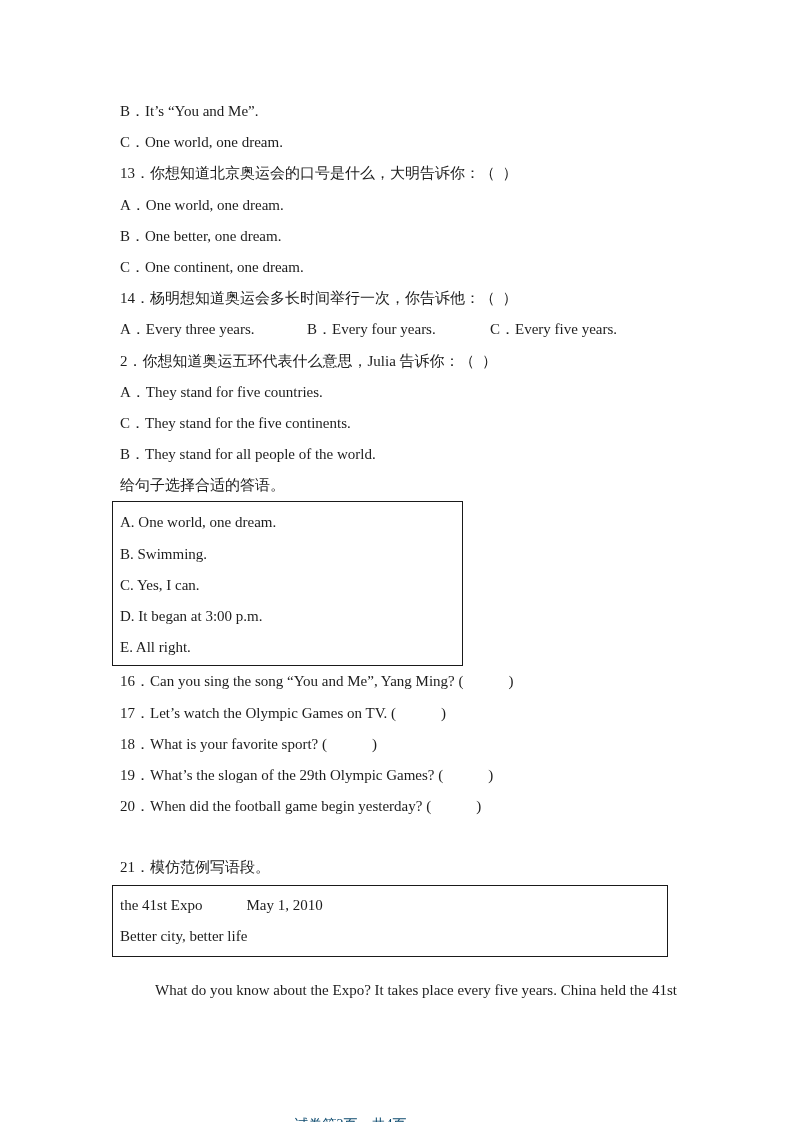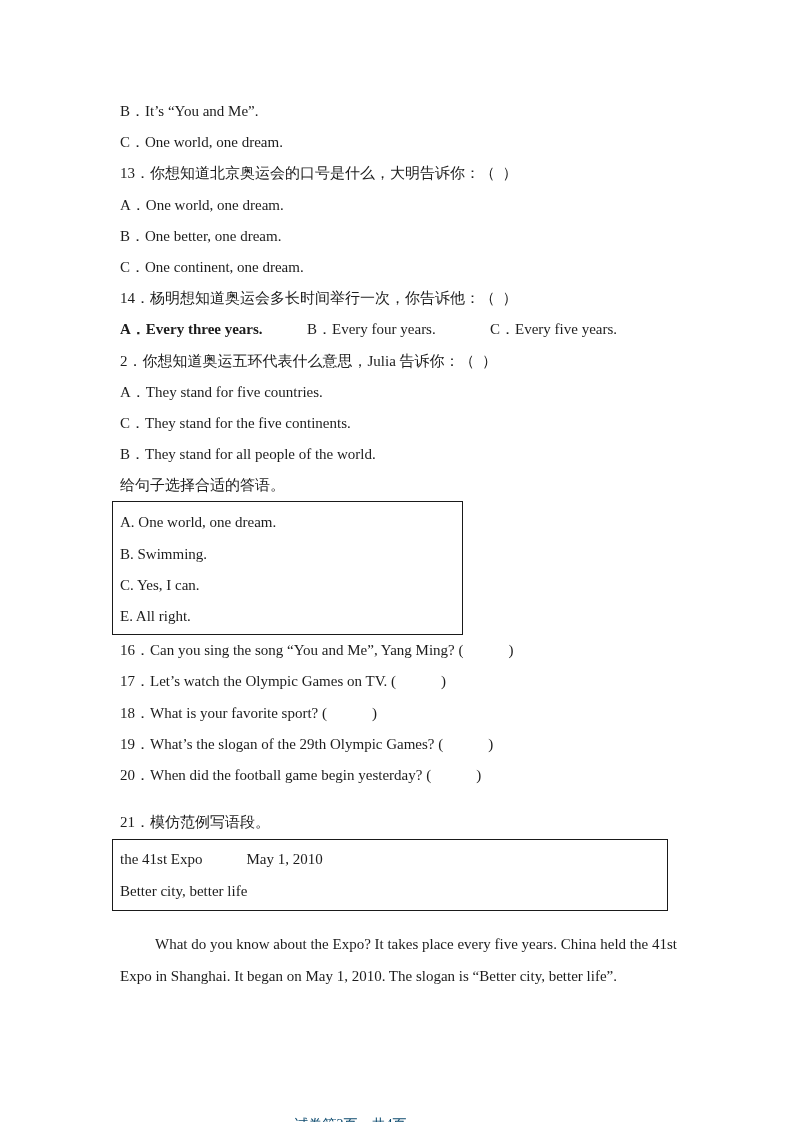--- a/index.html
+++ b/index.html
@@ -26,31 +26,31 @@
     line-height: 31.2px;
     height: 31.2px;
     white-space: pre;
   }
   .options-row {
     display: flex;
     line-height: 31.2px;
     height: 31.2px;
     white-space: pre;
   }
-  .options-row .opt-1 { width: 187px; font-weight: bold; }
+  .options-row .opt-1 { width: 187px; }
   .options-row .opt-2 { width: 183px; }
   .answer-box {
     box-sizing: border-box;
     margin-left: -8px;
     width: 351px;
     border: 1.5px solid #1a1a1a;
     padding: 5px 8px 2px 7px;
   }
   .first-item { }
-  .q21-stem { margin-top: 16px; }
+  .q21-stem { margin-top: 30px; }
   .prompt-box {
     box-sizing: border-box;
     margin-left: -8px;
     margin-top: 1px;
     width: 556px;
     height: 72px;
     border: 1.5px solid #1a1a1a;
     padding: 4px 8px 0 7px;
   }
   .prompt-gap { display: inline-block; width: 44px; }
@@ -91,35 +91,35 @@
     <div class="line">A．They stand for five countries.</div>
     <div class="line">C．They stand for the five continents.</div>
     <div class="line">B．They stand for all people of the world.</div>
 
     <div class="line">给句子选择合适的答语。</div>
 
     <div class="answer-box">
       <div class="line">A. One world, one dream.</div>
       <div class="line">B. Swimming.</div>
       <div class="line">C. Yes, I can.</div>
+      <div class="line">D. It began at 3:00 p.m.</div>
       <div class="line">E. All right.</div>
     </div>
 
     <div class="line first-item">16．Can you sing the song “You and Me”, Yang Ming? (            )</div>
     <div class="line">17．Let’s watch the Olympic Games on TV. (            )</div>
     <div class="line">18．What is your favorite sport? (            )</div>
     <div class="line">19．What’s the slogan of the 29th Olympic Games? (            )</div>
     <div class="line">20．When did the football game begin yesterday? (            )</div>
 
     <div class="line q21-stem">21．模仿范例写语段。</div>
 
     <div class="prompt-box">
       <div class="line"><span>the 41st Expo</span><span class="prompt-gap"></span><span>May 1, 2010</span></div>
       <div class="line">Better city, better life</div>
     </div>
 
     <div class="line example-line-1">What do you know about the Expo? It takes place every five years. China held the 41st</div>
-    <div class="line">Expo in Shanghai. It began on May 1, 2010. The slogan is “Better city, better life”.</div>
 
   </div>
 
   <div class="footer">试卷第2页，共4页</div>
 </div>
 
 </body></html>

